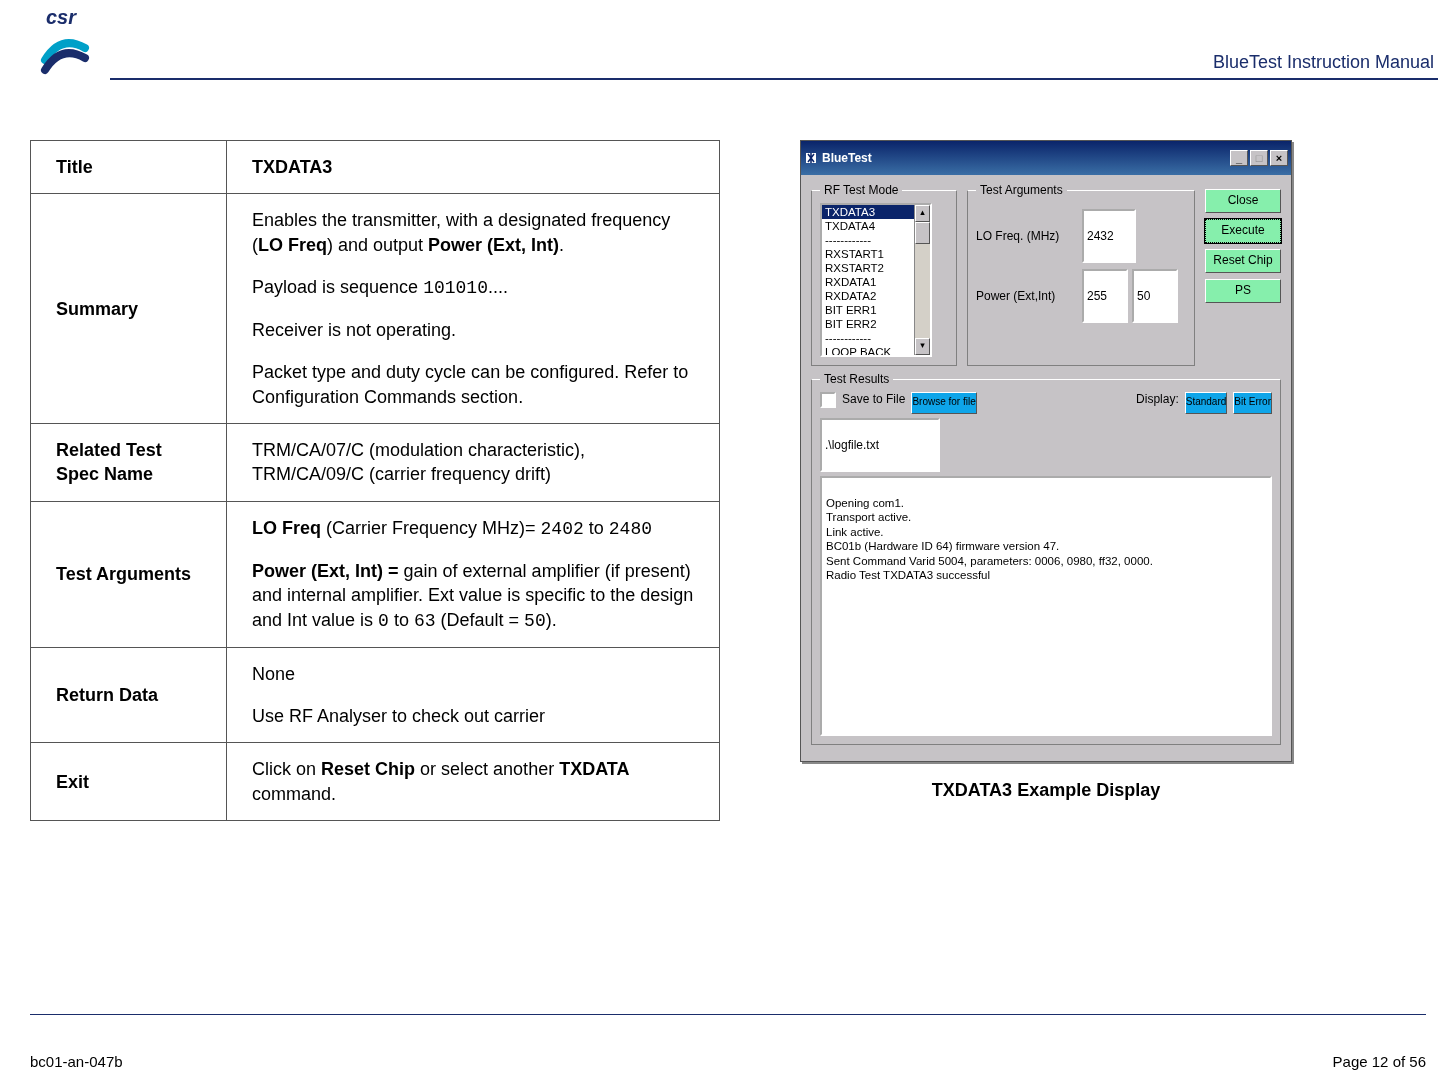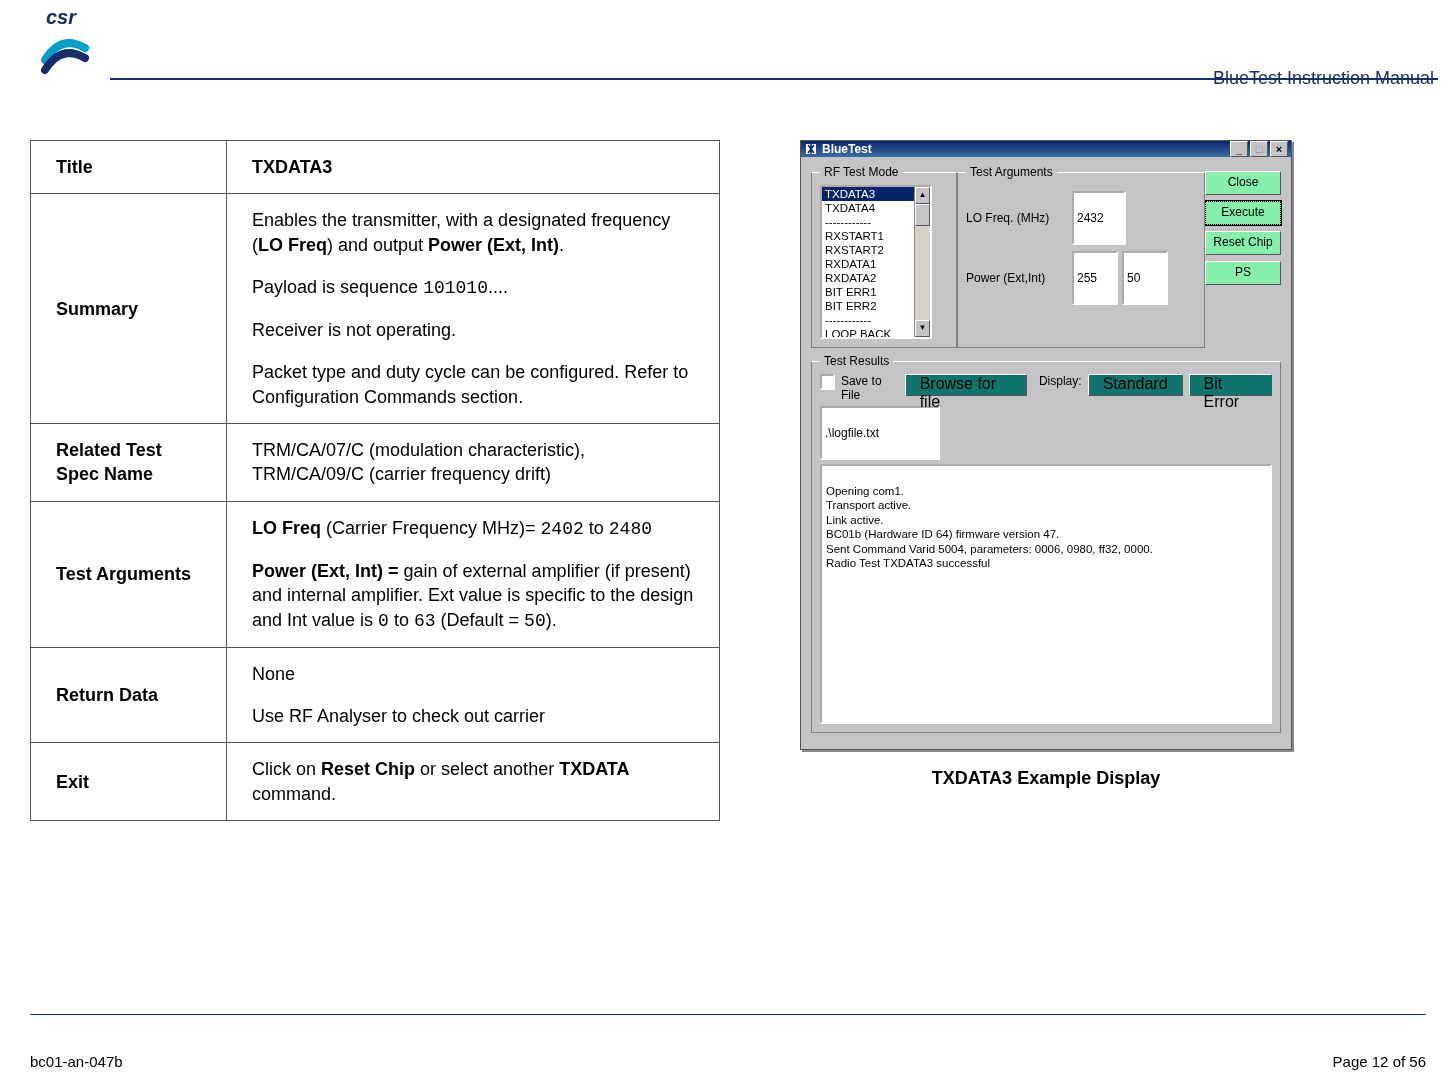--- a/index.html
+++ b/index.html
@@ -26,21 +26,20 @@
     left: 110px;
     right: 18px;
     border-top: 2px solid #1a2d6b;
   }
   .header-title {
     position: absolute;
     top: 52px;
     right: 22px;
     font-size: 18px;
     color: #1a2d6b;
-    margin-top: 16px;
   }
   .content {
     position: absolute;
     top: 140px;
     left: 30px;
     right: 30px;
     bottom: 120px;
     display: flex;
     gap: 80px;
   }
@@ -79,21 +78,21 @@
   
   .app {
     width: 490px;
     border: 1px solid #555;
     background: #c6c3c6;
     font-family: Tahoma, Arial, sans-serif;
     font-size: 12px;
     box-shadow: 2px 2px 0 #888;
   }
   .titlebar {
-    height: 16px;
+    height: 34px;
     background: linear-gradient(#0a246a, #3a6ea5);
     color: #fff;
     display: flex;
     align-items: center;
     padding: 0 3px;
     font-weight: bold;
   }
   .titlebar .appicon {
     width: 14px; height: 14px;
     margin-right: 4px;
@@ -111,21 +110,21 @@
     align-items: center; justify-content: center;
     color: #000;
     font-family: Arial;
     font-size: 11px;
     font-weight: bold;
     line-height: 1;
   }
   .app-body {
     padding: 8px 10px 10px 10px;
   }
-  .row { display: flex; }
+  .row { display: flex; gap: 10px; }
   fieldset.grp {
     border: 1px solid #808080;
     border-top-color: #fff;
     margin: 0 0 6px 0;
     padding: 6px 8px 8px 8px;
     position: relative;
   }
   fieldset.grp > legend {
     padding: 0 4px;
     background: #c6c3c6;
@@ -191,26 +190,26 @@
   .btn.focus { border: 1px dotted #000; outline: 1px solid #000; }
   .results-head { display: flex; align-items: flex-start; gap: 6px; margin-bottom: 4px; }
   .chk {
     width: 12px; height: 12px;
     border: 2px inset #fff;
     background: #fff;
     display: inline-block;
   }
   .sbtn2 {
     height: 20px;
-    padding: 0 14px;
-    background: #0f766e;
+    padding: 0 0;
+    background: #0ea5e9;
     border: 1px solid #fff;
     border-right-color: #555; border-bottom-color: #555;
     line-height: 18px;
-    font-size: 16px;
+    font-size: 10px;
   }
   .results-box {
     background: #fff;
     border: 2px inset #fff;
     height: 220px;
     padding: 18px 4px;
     font-size: 11.5px;
     line-height: 1.25;
     white-space: pre-line;
   }

